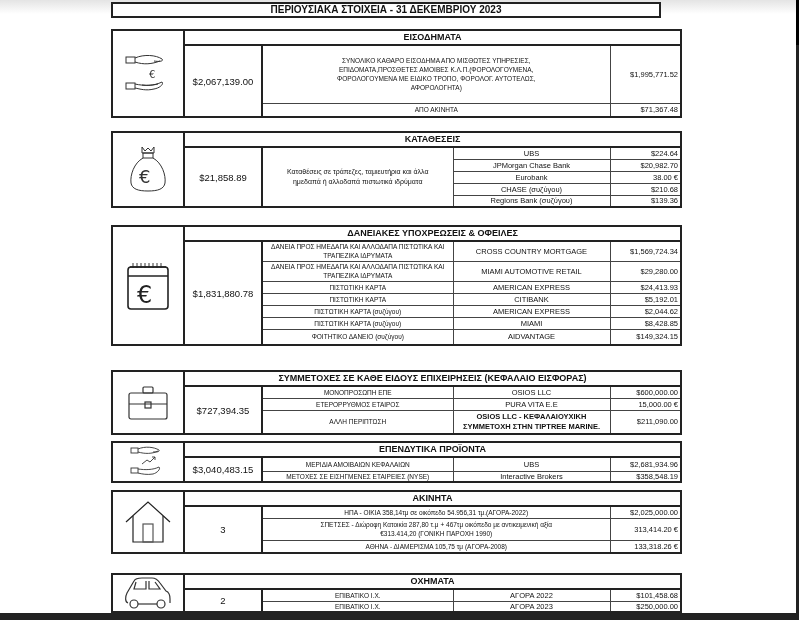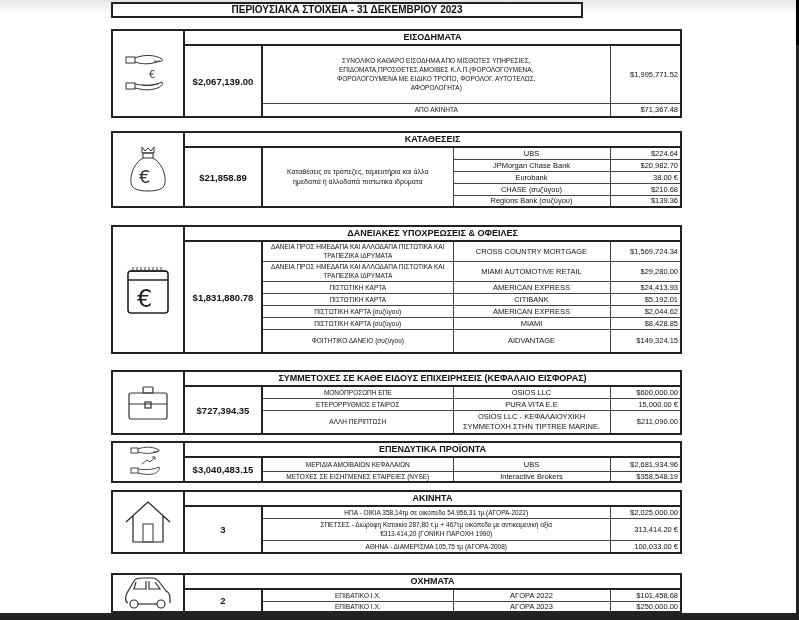--- a/index.html
+++ b/index.html
@@ -11,39 +11,39 @@
   }
   .topshade {
     position:absolute; left:0; top:0; width:796px; height:14px;
     background:linear-gradient(#e4e4e4, #ffffff);
   }
   .right-bar { position:absolute; left:796px; top:0; width:3px; height:620px; background:#222; }
   .right-bar .thumb { position:absolute; left:0; top:0; width:3px; height:45px; background:#000; }
   .bottom-bar { position:absolute; left:0; top:613px; width:799px; height:7px; background:#222; }
 
   .page-title {
-    position:absolute; left:111px; top:2px; width:472px; height:16px;
+    position:absolute; left:111px; top:2px; width:550px; height:16px;
     border:1px solid #222; box-sizing:border-box;
     outline:1px solid #222; outline-offset:-2px;
     text-align:center; font-weight:bold; font-size:10px; line-height:14px;
     background:#fff;
   }
 
   table.sec {
     position:absolute; left:111px; width:569px;
     border-collapse:collapse; table-layout:fixed;
     border:2px solid #222; background:#fff;
   }
   table.sec td {
     border:1px solid #444; padding:0 2px; font-size:7px; line-height:9px;
     text-align:center; vertical-align:middle; overflow:hidden;
   }
   table.sec td.icon { border-right:2px solid #222; padding:0; }
   table.sec td.hdr { font-weight:bold; font-size:9px; height:13px; border-bottom:2px solid #222; }
-  table.sec td.total { font-weight:bold; font-size:9.5px; border-right:2px solid #222; }
+  table.sec td.total { font-weight:normal; font-size:9.5px; border-right:2px solid #222; }
   table.sec td.amt { text-align:right; font-size:7.5px; }
   table.sec td.ent { font-size:7.5px; }
   table.sec td.desc { font-size:6.5px; }
   .icon svg { display:block; margin:0 auto; }
 </style>
 </head>
 <body>
 
 <div class="topshade"></div>
 <div class="right-bar">
@@ -175,21 +175,21 @@
   <tr style="height:12px">
     <td class="desc">ΠΙΣΤΩΤΙΚΗ ΚΑΡΤΑ (συζύγου)</td>
     <td class="ent">AMERICAN EXPRESS</td>
     <td class="amt">$2,044.62</td>
   </tr>
   <tr style="height:12px">
     <td class="desc">ΠΙΣΤΩΤΙΚΗ ΚΑΡΤΑ (συζύγου)</td>
     <td class="ent">MIAMI</td>
     <td class="amt">$8,428.85</td>
   </tr>
-  <tr style="height:24px">
+  <tr style="height:16px">
     <td class="desc">ΦΟΙΤΗΤΙΚΟ ΔΑΝΕΙΟ (συζύγου)</td>
     <td class="ent">AIDVANTAGE</td>
     <td class="amt">$149,324.15</td>
   </tr>
 </tbody>
   </table>
 
 <table class="sec" style="top:370px;">
   <colgroup>
       <col style="width:72px">
@@ -216,21 +216,21 @@
     <td class="ent">OSIOS LLC</td>
     <td class="amt">$600,000.00</td>
   </tr>
   <tr style="height:12px">
     <td class="desc">ΕΤΕΡΟΡΡΥΘΜΟΣ ΕΤΑΙΡΟΣ</td>
     <td class="ent">PURA VITA E.E</td>
     <td class="amt">15,000.00 €</td>
   </tr>
   <tr style="height:24px">
     <td class="desc">ΑΛΛΗ ΠΕΡΙΠΤΩΣΗ</td>
-    <td class="ent" style="line-height:10px;">OSIOS LLC - ΚΕΦΑΛΑΙΟΥΧΙΚΗ ΣΥΜΜΕΤΟΧΗ ΣΤΗΝ TIPTREE MARINE.</td>
+    <td class="ent" style="line-height:10px;font-weight:bold;">OSIOS LLC - ΚΕΦΑΛΑΙΟΥΧΙΚΗ ΣΥΜΜΕΤΟΧΗ ΣΤΗΝ TIPTREE MARINE.</td>
     <td class="amt">$211,090.00</td>
   </tr>
 </tbody>
   </table>
 
 <table class="sec" style="top:441px;">
   <colgroup>
       <col style="width:72px">
       <col style="width:78px">
       <col style="width:191px">
@@ -286,21 +286,21 @@
     <td class="total" rowspan="3">3</td>
     <td class="desc">ΗΠΑ - ΟΙΚΙΑ 358,14τμ σε οικόπεδο 54.956,31 τμ.(ΑΓΟΡΑ-2022)</td>
     <td class="amt">$2,025,000.00</td>
   </tr>
   <tr style="height:22px">
     <td class="desc" style="padding:0 40px;">ΣΠΕΤΣΕΣ - Διώροφη Κατοικία 287,80 τ.μ + 467τμ οικόπεδο με αντικειμενική αξία €313.414,20 (ΓΟΝΙΚΗ ΠΑΡΟΧΗ 1990)</td>
     <td class="amt">313,414.20 €</td>
   </tr>
   <tr style="height:13px">
     <td class="desc">ΑΘΗΝΑ - ΔΙΑΜΕΡΙΣΜΑ 105,75 τμ (ΑΓΟΡΑ-2008)</td>
-    <td class="amt">100,033.00 €</td>
+    <td class="amt">133,318.26 €</td>
   </tr>
 </tbody>
   </table>
 
 <table class="sec" style="top:573px;">
   <colgroup>
       <col style="width:72px">
       <col style="width:78px">
       <col style="width:191px">
       <col style="width:157px">

